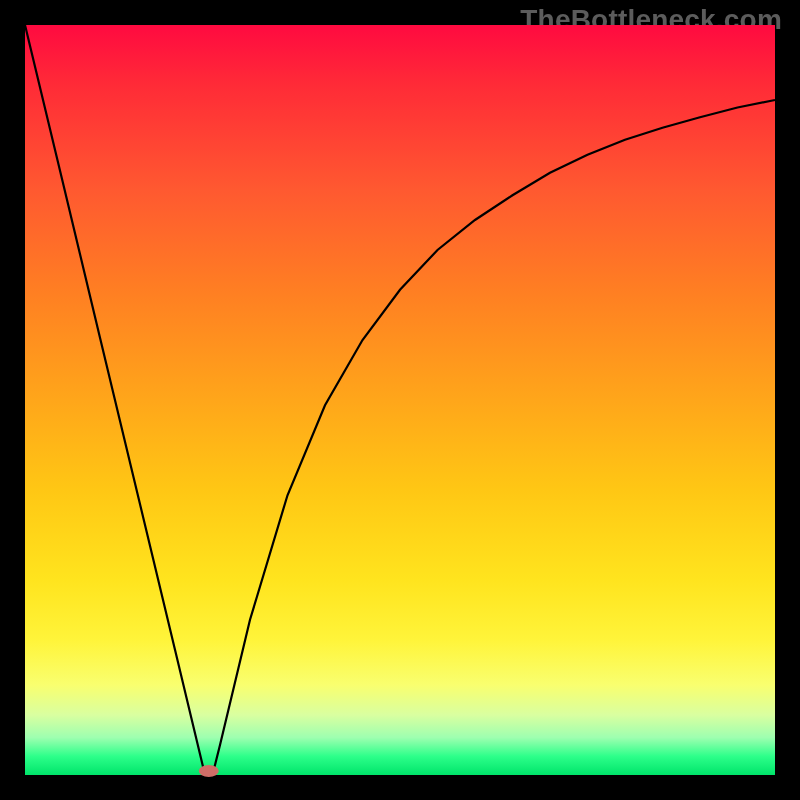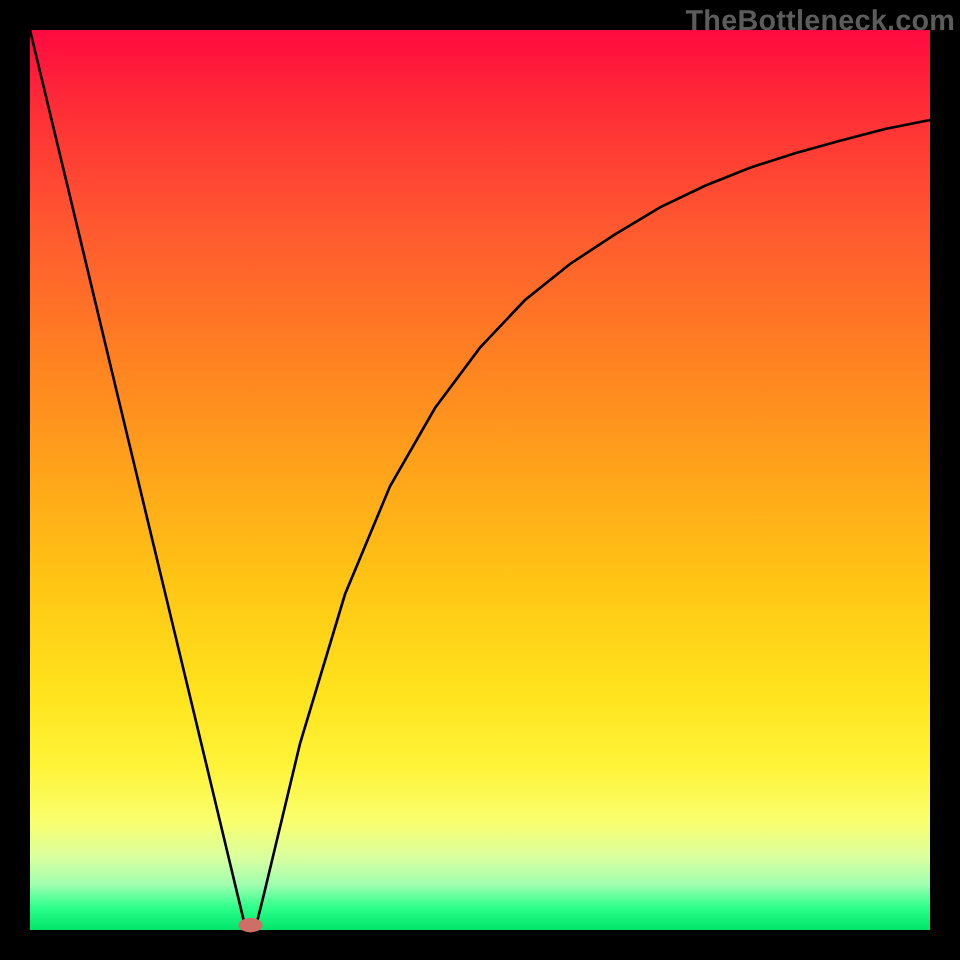--- a/index.html
+++ b/index.html
@@ -6,23 +6,23 @@
   html, body { width: 800px; height: 800px; overflow: hidden; background: #000; }
   .frame {
     position: relative;
     width: 800px;
     height: 800px;
     background: #000;
   }
   .watermark {
     position: absolute;
     top: 4px;
-    right: 4px;
+    right: 18px;
     font-family: Arial, Helvetica, sans-serif;
-    font-size: 24px;
+    font-size: 28px;
     font-weight: 600;
     color: #5c5c5c;
     letter-spacing: 0.2px;
   }
   .plot {
     position: absolute;
     left: 25px;
     top: 25px;
     width: 750px;
     height: 750px;

